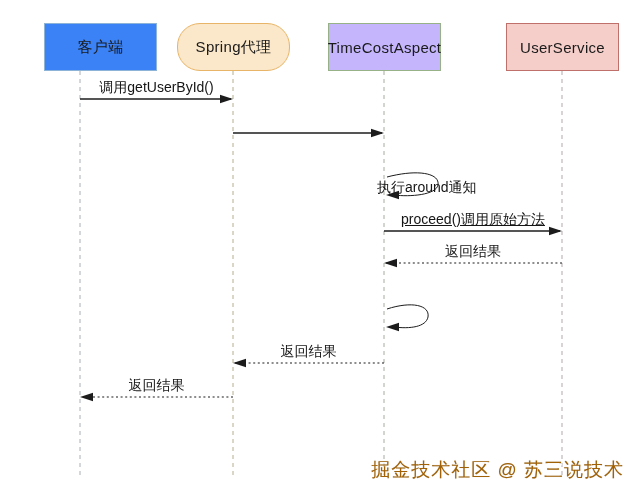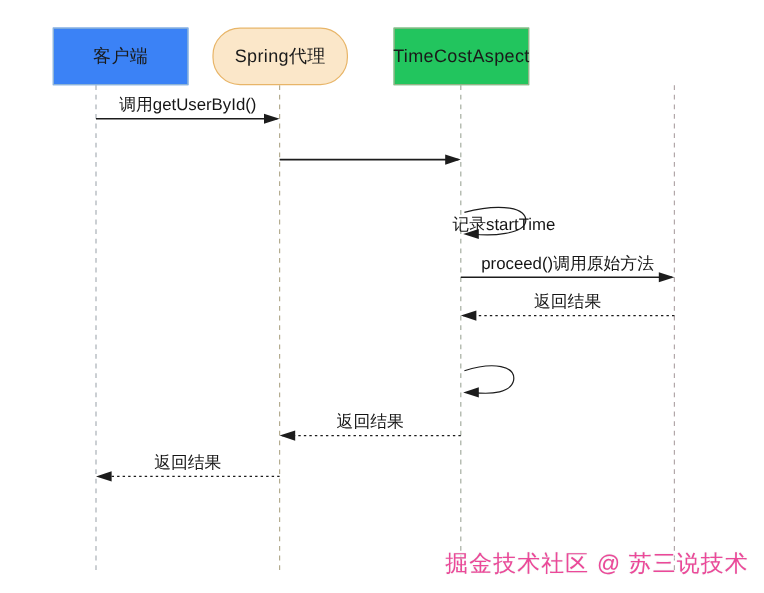--- a/index.html
+++ b/index.html
@@ -42,21 +42,21 @@
     color: #151515;
     white-space: nowrap;
     line-height: 16px;
   }
   #watermark {
     position: absolute;
     top: 457px;
     right: 13px;
     font-size: 19px;
     letter-spacing: 1px;
-    color: #ec4899;
+    color: #a16207;
     text-shadow: 1px 2px 1px rgba(255,255,255,0.95), 0 0 1px rgba(175,175,175,0.55);
     white-space: nowrap;
   }
 </style>
 </head>
 <body>
 
 <div id="canvas">
   <svg id="arrows" xmlns="http://www.w3.org/2000/svg">
       <line x1="80" y1="71" x2="80" y2="478" stroke="#a9b0b6" stroke-width="1" stroke-dasharray="4 4"></line>
@@ -82,25 +82,28 @@
       <line x1="233" y1="397" x2="82" y2="397" stroke="#1c1c1c" stroke-width="1.1" stroke-dasharray="2 2.6"></line>
       <polygon points="80,397 93,392.8 93,401.2" fill="#1c1c1c"></polygon>
     </svg>
 
   <div class="actor" style="left: 12px; background: #3b82f6; border-color: rgb(141, 179, 214); margin-left: 32px;">
     <span>客户端</span>
   </div>
   <div class="actor" style="left: 177px; background: rgb(251, 231, 201); border-color: rgb(232, 181, 104); border-radius: 23px;">
     <span>Spring代理</span>
   </div>
-  <div class="actor" style="left: 328px; background: #22c55e; border-color: rgb(151, 178, 135);">
+  <div class="actor" style="left: 328px; background: #c4b5fd; border-color: rgb(151, 178, 135);">
     <span>TimeCostAspect</span>
+  </div>
+  <div class="actor" style="left: 506px; background: rgb(245, 206, 201); border-color: rgb(192, 112, 106);">
+    <span>UserService</span>
   </div>
 
   <div class="msg-label" style="left: 156.5px; top: 79px; transform: translateX(-50%); text-align: center;">调用getUserById()</div>
-  <div class="msg-label" style="left: 377px; top: 179px;">记录startTime</div>
-  <div class="msg-label" style="left: 473px; top: 211px; transform: translateX(-50%);">proceed()调用原始方法</div>
+  <div class="msg-label" style="left: 377px; top: 179px;">执行around通知</div>
+  <div class="msg-label" style="left: 473px; top: 211px; transform: translateX(-50%); text-decoration: underline;">proceed()调用原始方法</div>
   <div class="msg-label" style="left: 473px; top: 243px; transform: translateX(-50%);">返回结果</div>
   <div class="msg-label" style="left: 308.5px; top: 343px; transform: translateX(-50%);">返回结果</div>
   <div class="msg-label" style="left: 156.5px; top: 377px; transform: translateX(-50%);">返回结果</div>
 
   <div id="watermark">掘金技术社区 @ 苏三说技术</div>
 </div>
 
 </body></html>

